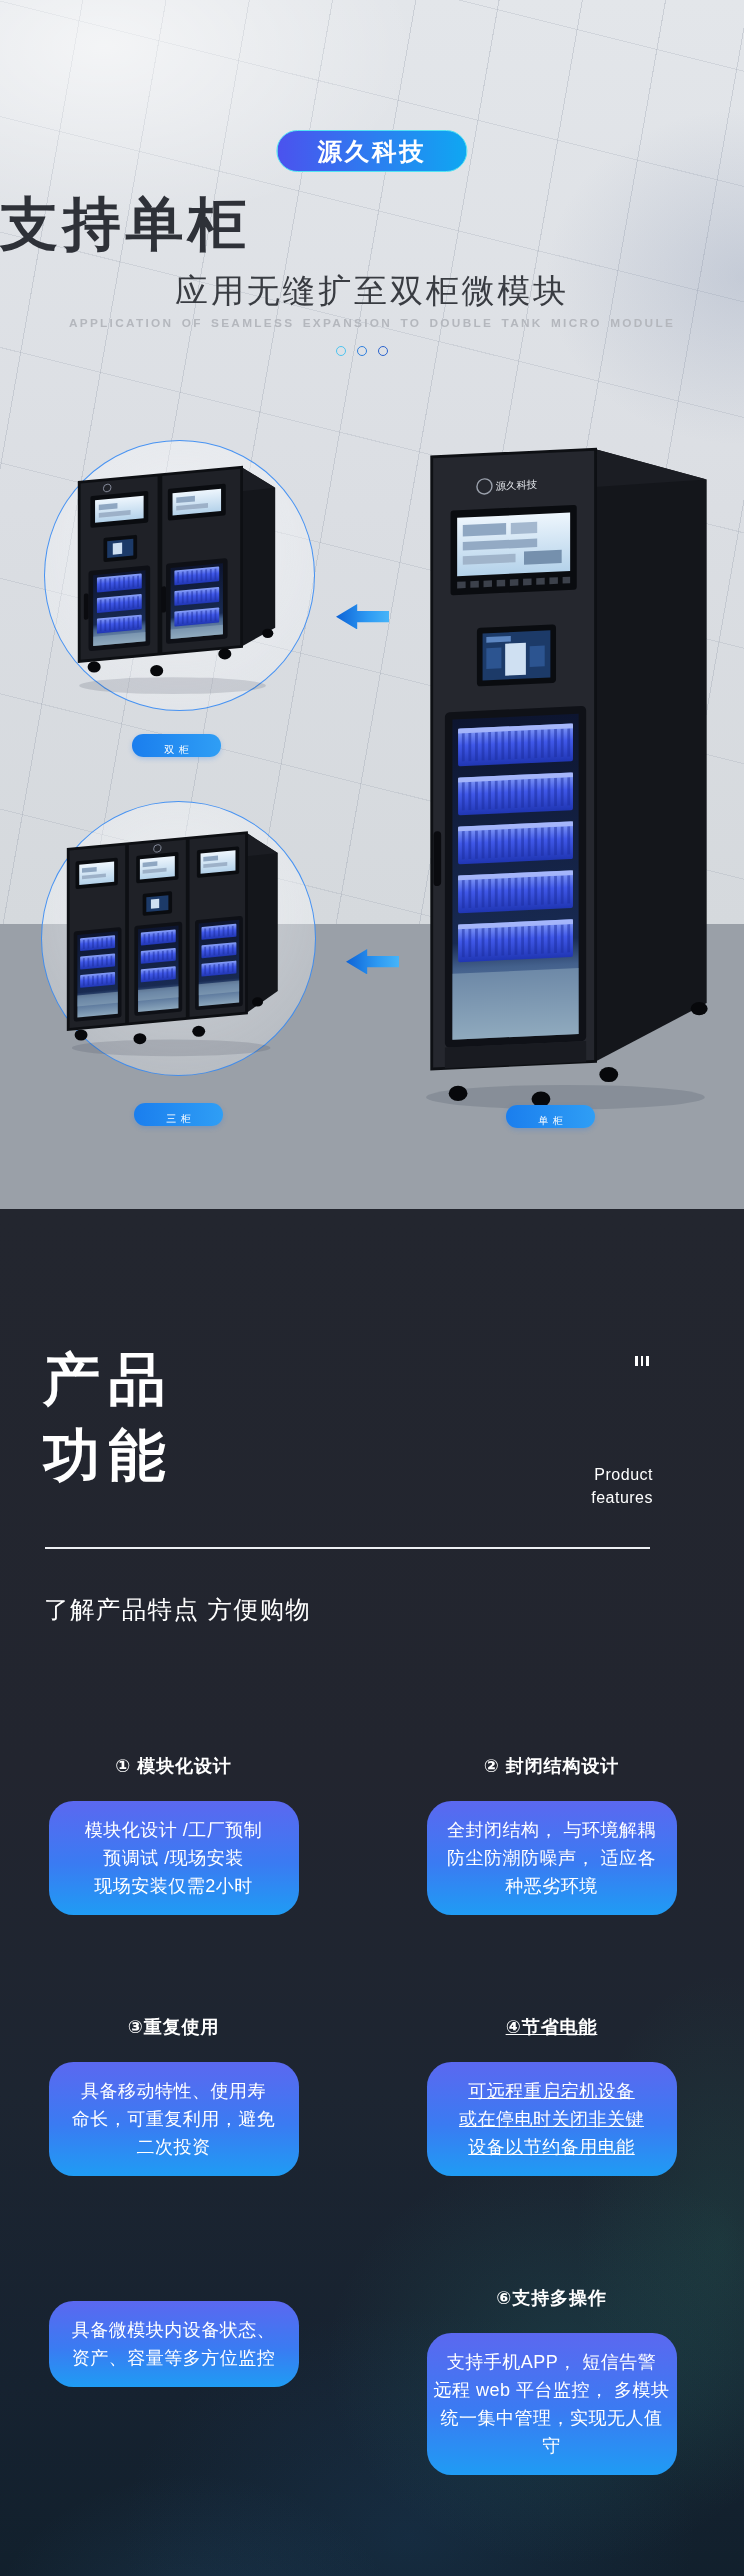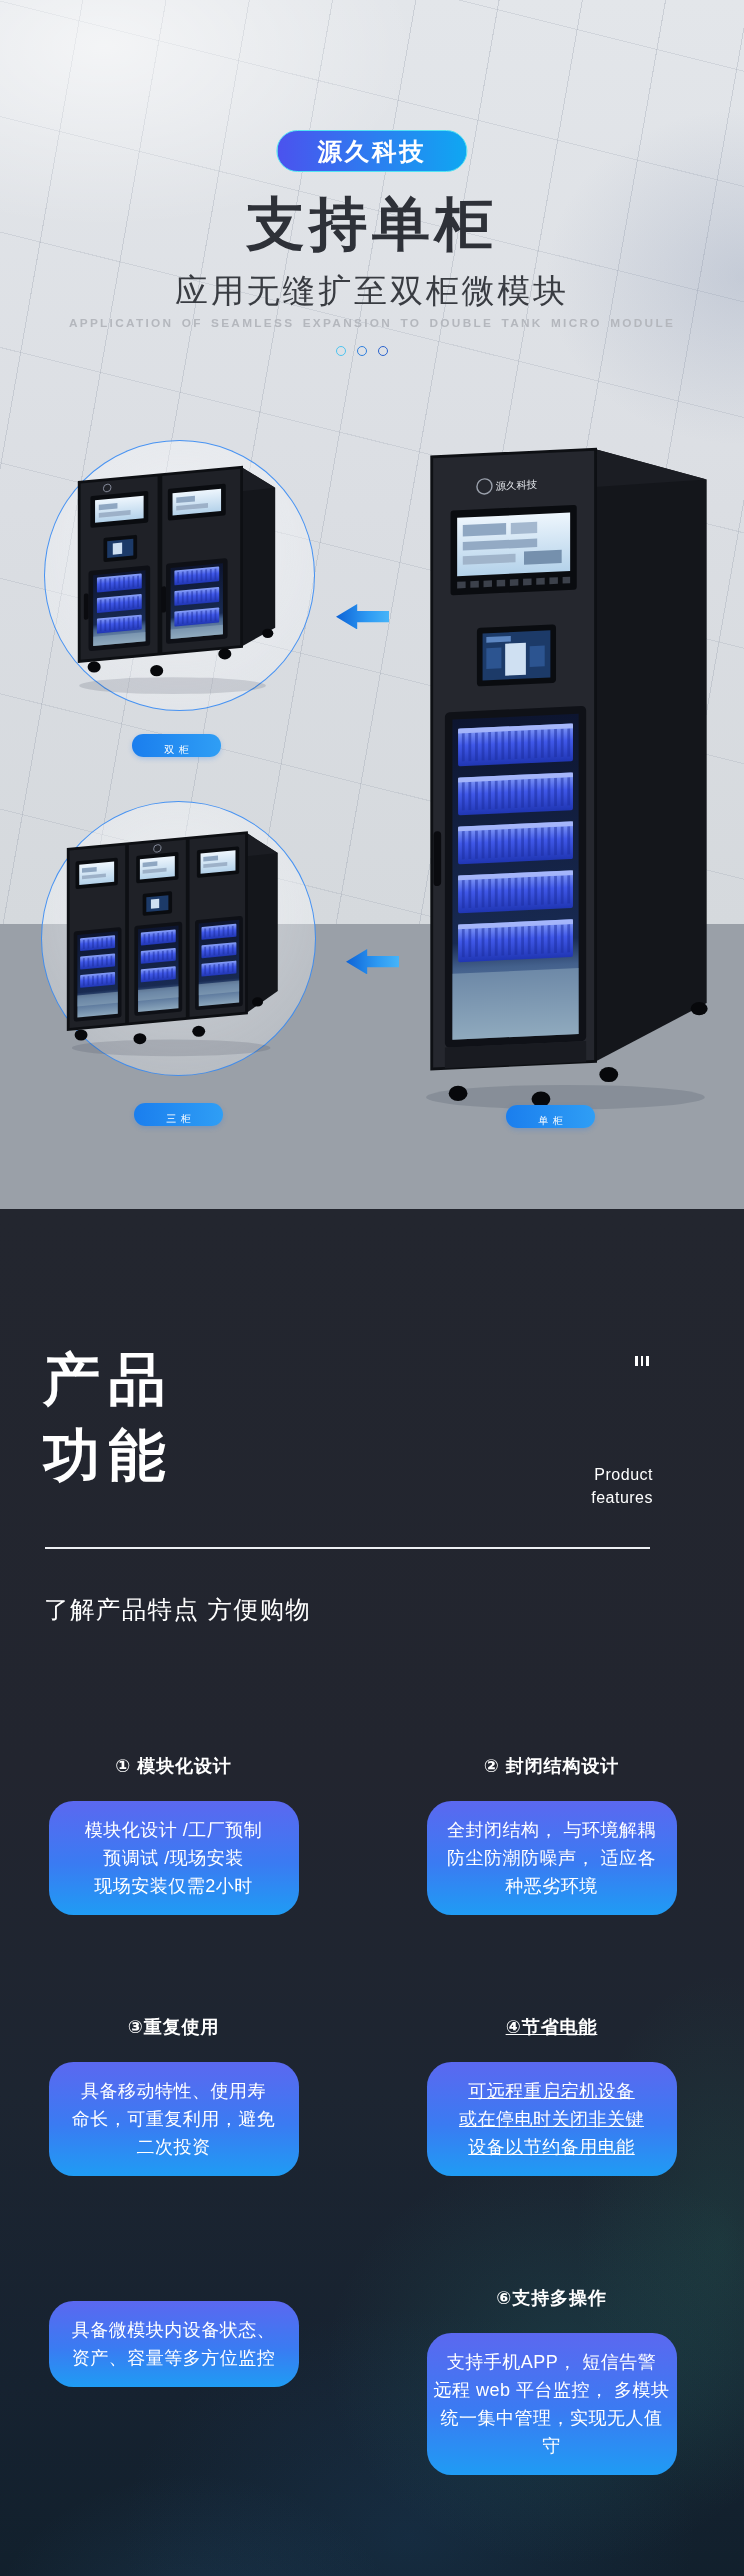--- a/index.html
+++ b/index.html
@@ -19,21 +19,21 @@
       linear-gradient(180deg,#e3e6ea 0%,#dbdee3 55%,#d5d9dd 100%);
   }
   .brand-badge{
     position:absolute;left:50%;transform:translateX(-50%);top:130px;height:42px;
     padding:0 40px;display:flex;align-items:center;justify-content:center;
     background:linear-gradient(90deg,#4b52ee 0%,#0fa7f2 100%);
     border:1.9px solid #52e3f2;border-radius:22.6px;
     color:#fff;font-size:24.5px;font-weight:700;letter-spacing:2.8px;white-space:nowrap;
   }
   .hero-title{
-    position:absolute;left:0;top:186px;width:744px;text-align:center;
+    position:absolute;left:0;top:186px;width:744px;text-align:left;
     font-size:58px;font-weight:800;color:#2e3138;letter-spacing:4.7px;
   }
   .hero-subtitle{
     position:absolute;left:0;top:269px;width:744px;text-align:center;
     font-size:33px;font-weight:300;color:#393c42;letter-spacing:2.8px;
   }
   .hero-subtitle-en{
     position:absolute;left:0;top:316px;width:744px;text-align:center;
     font-size:11.8px;color:#b4b7bd;letter-spacing:2.3px;word-spacing:2.8px;font-weight:600;
   }

